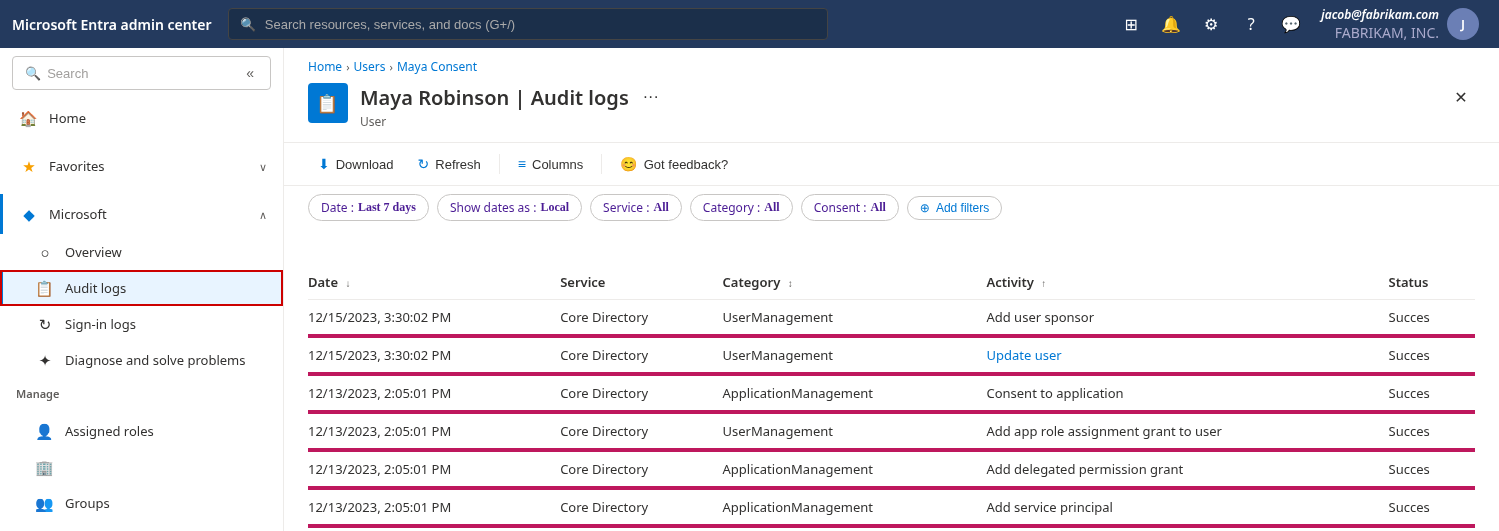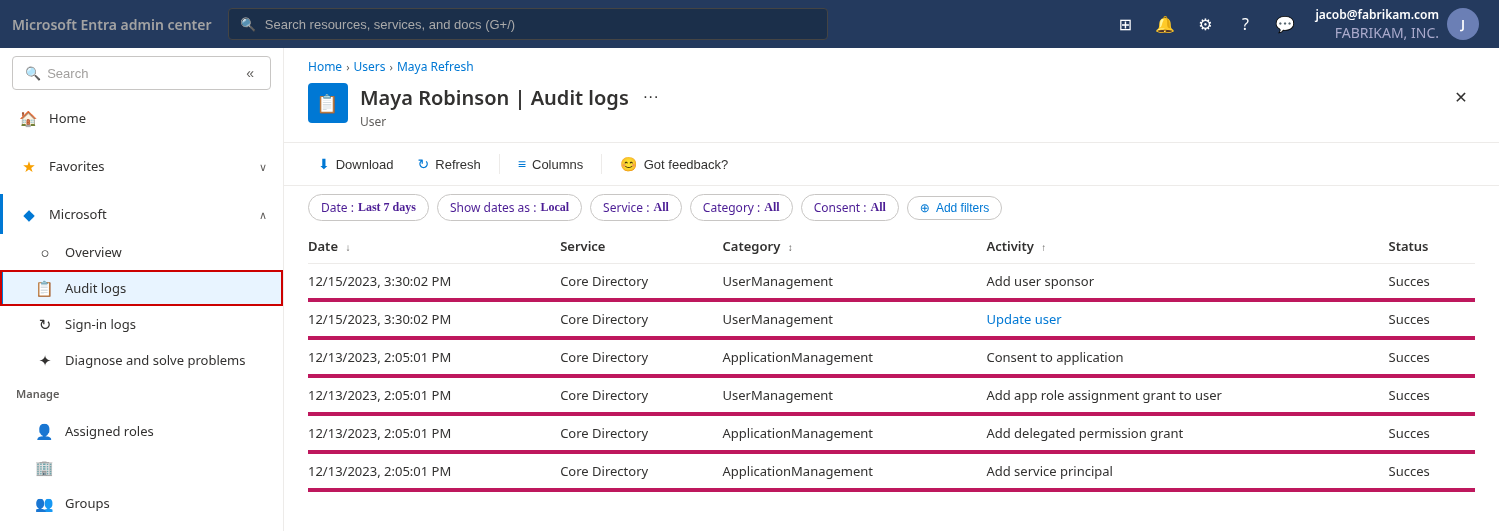--- a/index.html
+++ b/index.html
@@ -10,21 +10,21 @@
       background: #1a1a2e;
       background: #243a5e;
       height: 48px;
       display: flex;
       align-items: center;
       padding: 0 12px;
       gap: 8px;
       flex-shrink: 0;
     }
     .topnav-brand {
-      color: #a3a3a3;
+      color: #ffffff;
       font-size: 14px;
       font-weight: 600;
       white-space: nowrap;
       margin-right: 8px;
     }
     .topnav-search {
       flex: 1;
       max-width: 600px;
       height: 32px;
       border-radius: 4px;
@@ -61,21 +61,21 @@
       font-size: 16px;
     }
     .topnav-user {
       display: flex; align-items: center; gap: 8px;
       color: white;
       cursor: pointer;
       padding: 4px 8px;
       border-radius: 4px;
     }
     .topnav-user-info { text-align: right; }
-    .topnav-user-name { font-size: 12px; font-weight: 600; }
+    .topnav-user-name { font-size: 12px; font-weight: 600; font-style: italic; }
     .topnav-user-org { font-size: 14px; color: #aac; }
     .topnav-avatar {
       width: 32px; height: 32px;
       border-radius: 50%;
       background: #6b7fb5;
       display: flex; align-items: center; justify-content: center;
       color: white; font-size: 13px; font-weight: 600;
     }
 
     
@@ -269,20 +269,21 @@
 
     
     .table-container {
       flex: 1;
       overflow-y: auto;
       padding: 0 24px;
     }
     table {
       width: 100%;
       border-collapse: collapse;
+      margin-top: 36px;
     }
     thead th {
       text-align: left;
       padding: 8px 12px 8px 0;
       font-size: 13px;
       font-weight: 600;
       color: #323130;
       border-bottom: 1px solid #edebe9;
       white-space: nowrap;
       cursor: pointer;
@@ -414,21 +415,21 @@
 
   </aside>
 
   <main class="content">
 
     <nav class="breadcrumb">
       <a class="breadcrumb-link">Home</a>
       <span class="breadcrumb-sep">›</span>
       <a class="breadcrumb-link">Users</a>
       <span class="breadcrumb-sep">›</span>
-      <a class="breadcrumb-link">Maya Refresh</a>
+      <a class="breadcrumb-link">Maya Consent</a>
     </nav>
 
     <div class="page-header">
       <div class="page-icon">📋</div>
       <div class="page-title-block">
         <div class="page-title">
           <span>Maya Robinson | Audit logs</span>
           <button class="page-more-btn" title="More">···</button>
         </div>
         <div class="page-subtitle">User</div>

